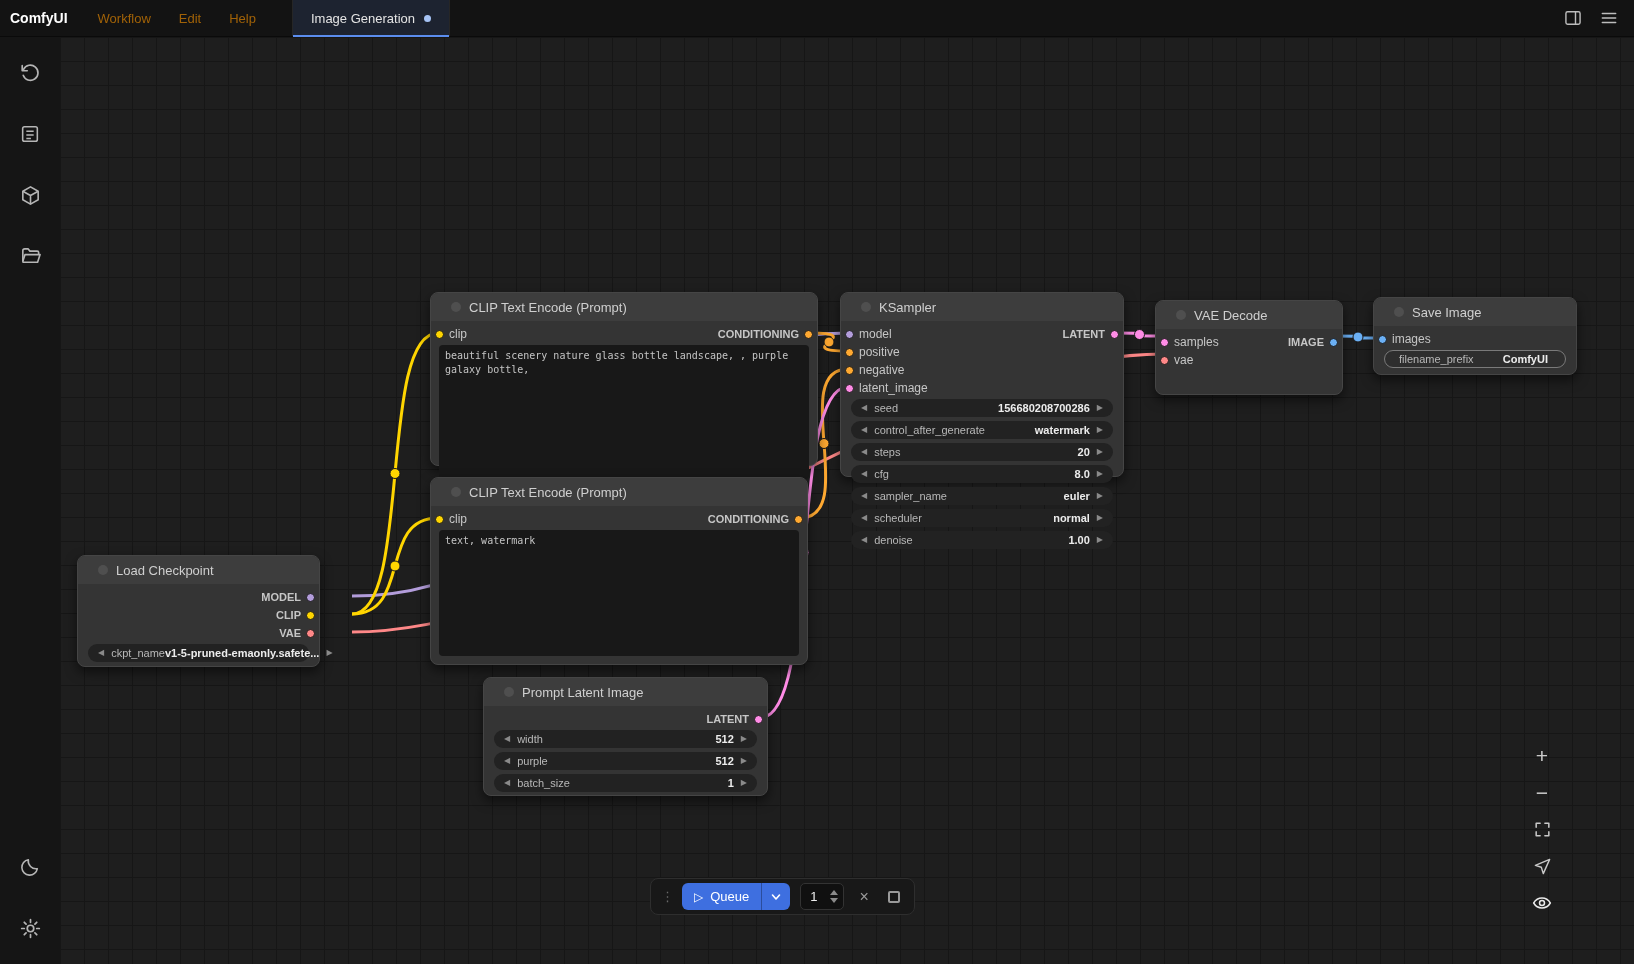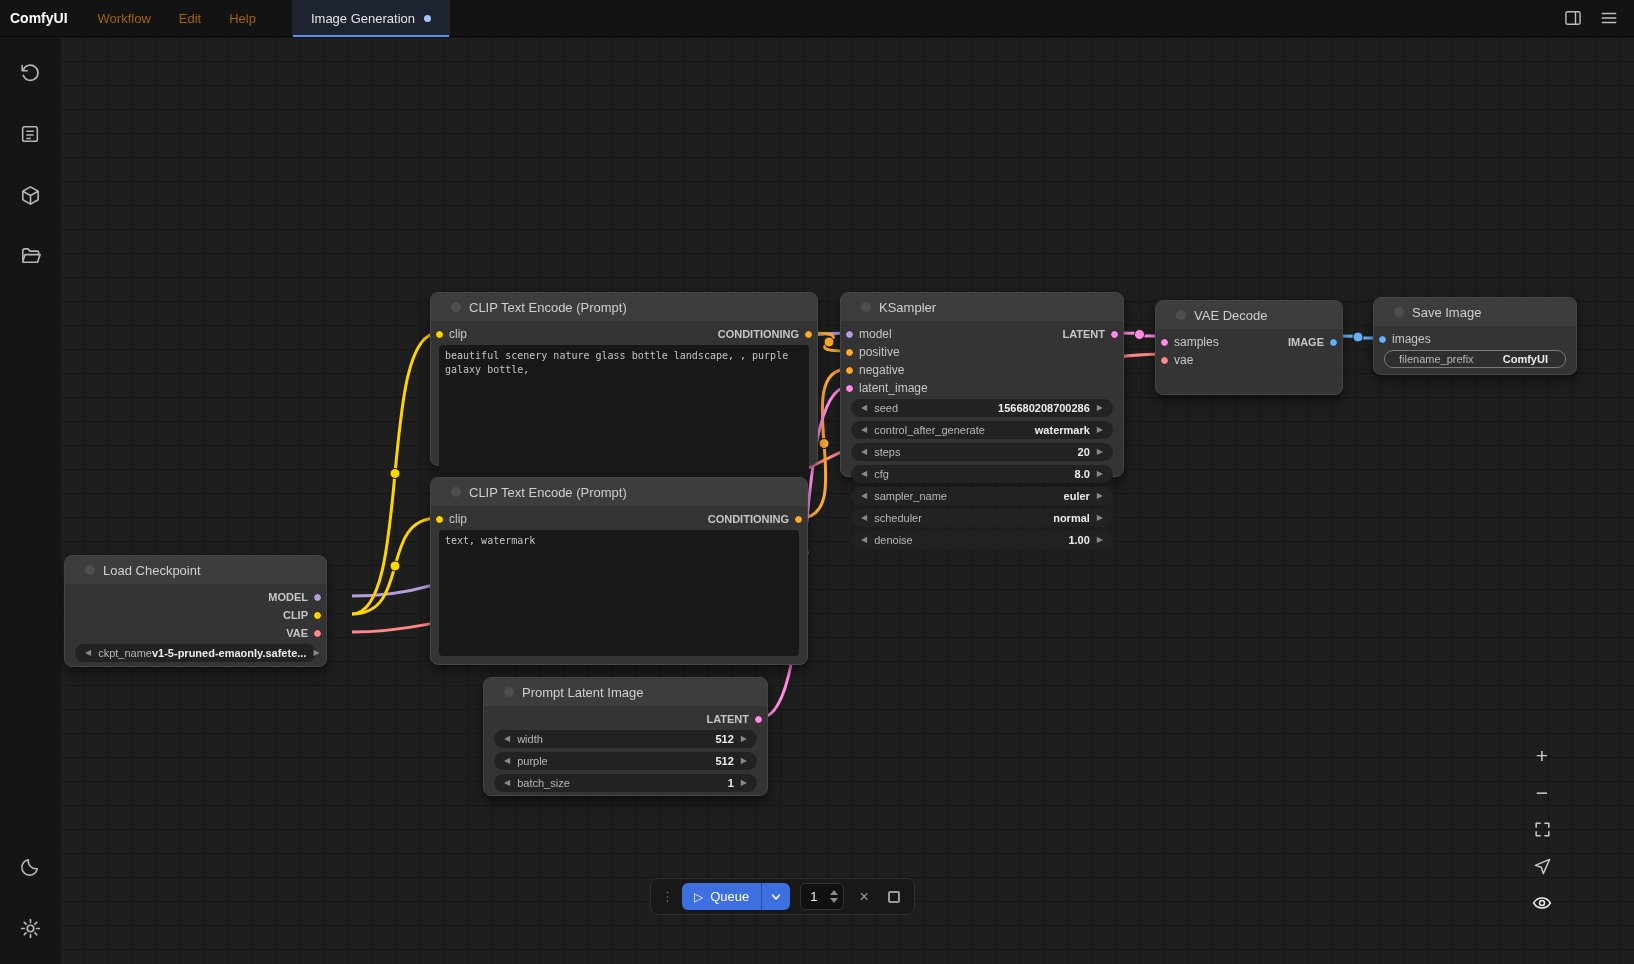--- a/index.html
+++ b/index.html
@@ -162,21 +162,21 @@
       <path d="M 740 481 C 800 481, 728 332, 788 332" stroke="#ffa931" stroke-width="3" fill="none"></path>
       <circle cx="764" cy="406.5" r="5" fill="#ffa931" stroke="#1a1a1a"></circle>
       <path d="M 700 681 C 760 681, 728 350, 788 350" stroke="#ff8ce6" stroke-width="3" fill="none"></path>
       <circle cx="744" cy="515.5" r="5" fill="#ff8ce6" stroke="#1a1a1a"></circle>
       <path d="M 1056 296 C 1116 296, 1043 299, 1103 299" stroke="#ff8ce6" stroke-width="3" fill="none"></path>
       <circle cx="1079.5" cy="297.5" r="5" fill="#ff8ce6" stroke="#1a1a1a"></circle>
       <path d="M 1275 299 C 1335 299, 1261 301, 1321 301" stroke="#6bb0f5" stroke-width="3" fill="none"></path>
       <circle cx="1298" cy="300" r="5" fill="#6bb0f5" stroke="#1a1a1a"></circle>
     </svg>
 
-  <div class="node" style="left:4px;top:518px;width:263px;height:112px">
+  <div class="node" style="left:17px;top:518px;width:243px;height:112px">
     <div class="node-header">
       <span class="status-dot"></span>
       <span class="node-title">Load Checkpoint</span>
     </div>
     <div class="ports">
       <div class="port-row">
         <span class="plabel-out">MODEL</span>
         <span class="pdot out" style="background: rgb(179, 157, 219);"></span>
       </div>
       <div class="port-row">

